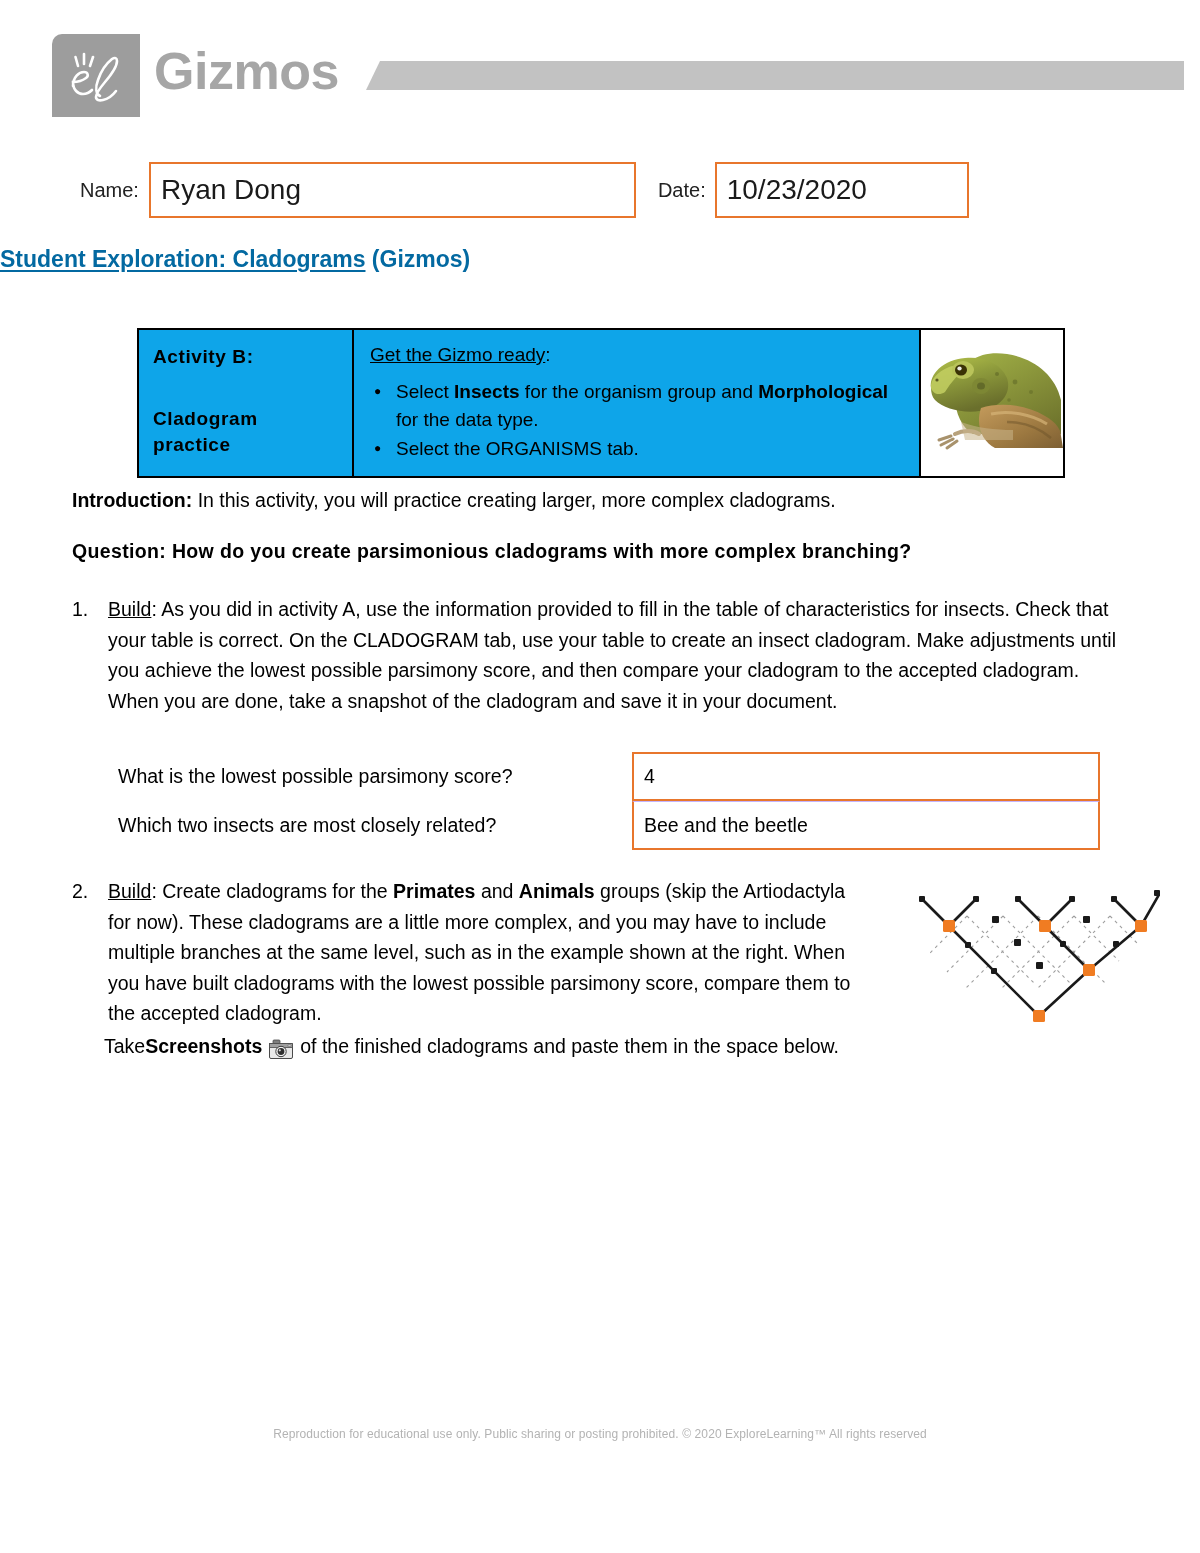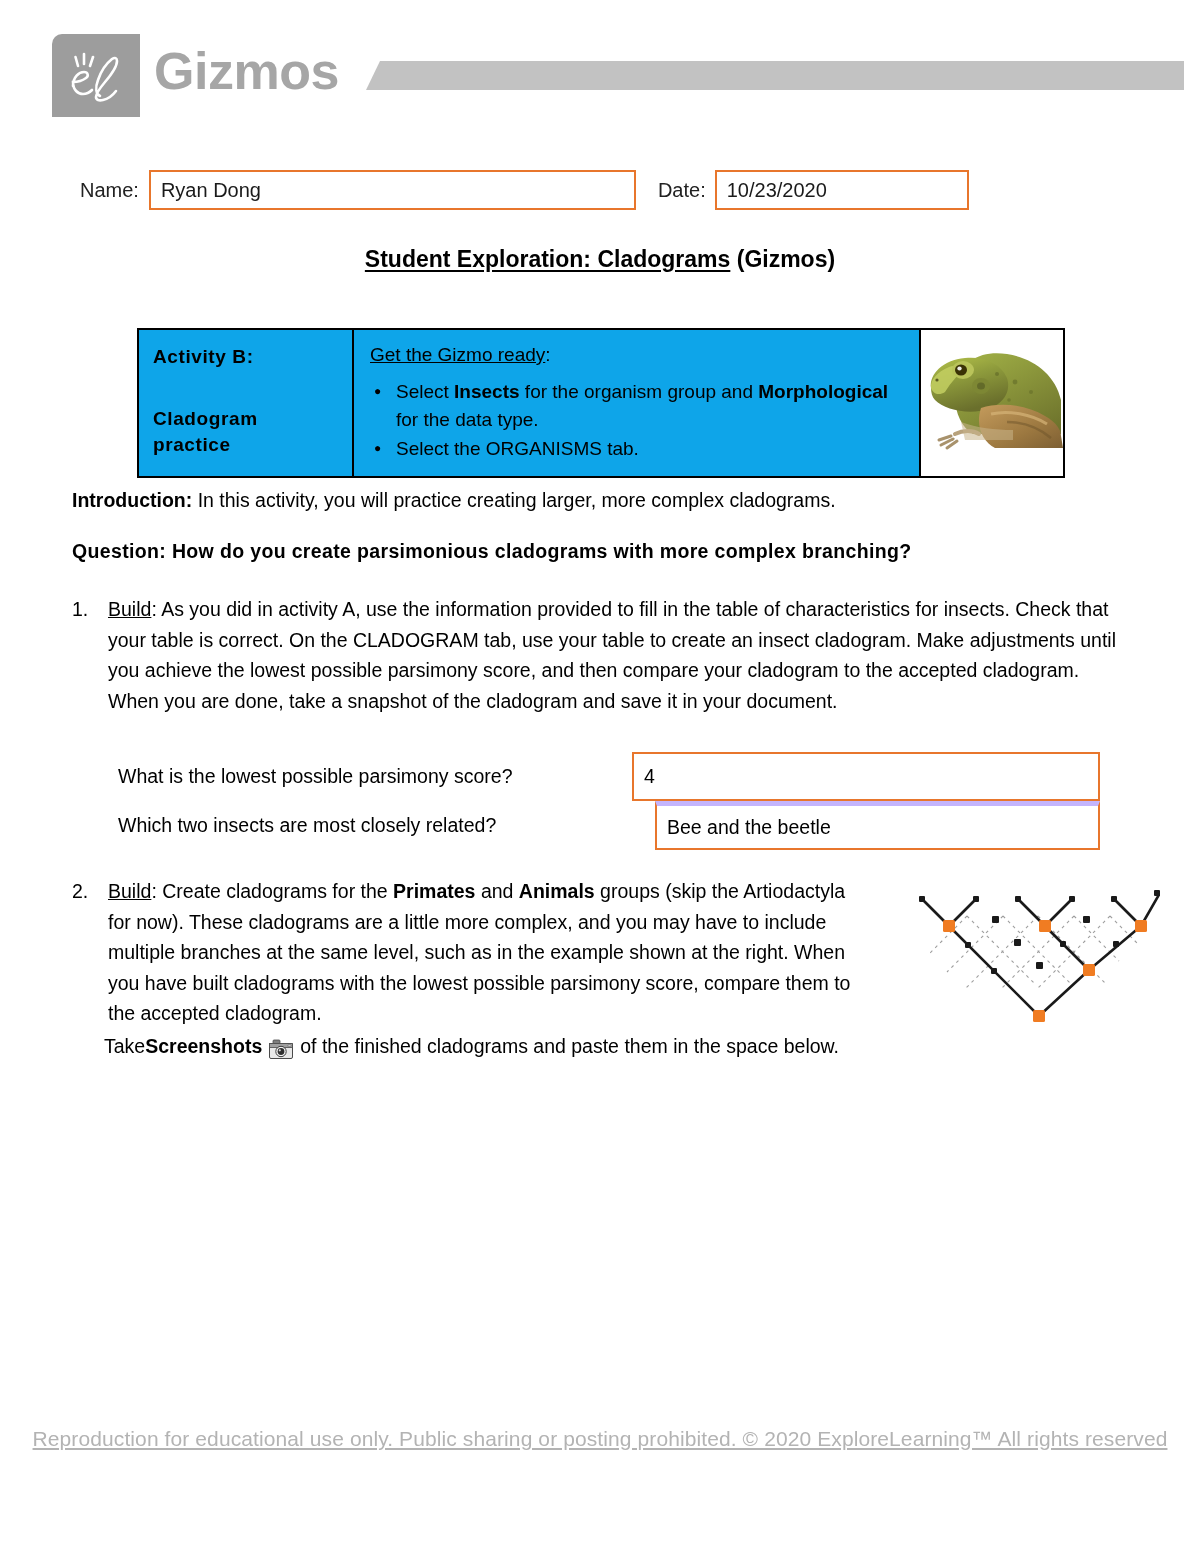--- a/index.html
+++ b/index.html
@@ -76,42 +76,41 @@
     align-items: center;
   }
   .nd-label {
     font-size: 20px;
     color: #222;
     white-space: nowrap;
   }
   .nd-box {
     border: 2px solid #E8762C;
     background: #ffffff;
-    height: 40px;
+    height: 56px;
     box-sizing: border-box;
     display: flex;
     align-items: center;
     padding-left: 10px;
-    font-size: 20px;
+    font-size: 28px;
     color: #1a1a1a;
   }
   .nd-box.name { width: 487px; margin-left: 10px; }
   .nd-box.date { width: 254px; margin-left: 9px; }
   .nd-label.date-lbl { margin-left: 22px; }
 
   
   .doc-title {
     position: absolute;
     left: 0;
     top: 246px;
     width: 1200px;
-    text-align: center;
     font-size: 23px;
     font-weight: bold;
-    color: #000000;
+    color: #0369a1;
     white-space: nowrap;
   }
   .doc-title .underlined {
     text-decoration: underline;
     text-underline-offset: 3px;
   }
 
   
   .activity-table {
     position: absolute;
@@ -252,21 +251,21 @@
     flex: 1;
     border: 2px solid #E8762C;
     box-sizing: border-box;
     font-size: 19.5px;
     display: flex;
     align-items: center;
     padding-left: 10px;
     background: #fff;
     height: 49px;
   }
-  .ans-row.second .ans-a { border-top: 5px solid #c4b5fd; margin-left: 23px; }
+  .ans-row.second .ans-a { border-top: 1px solid #c4b5fd; }
 
   
   .clado-fig {
     position: absolute;
     left: 905px;
     top: 876px;
     width: 255px;
     height: 150px;
   }
 
@@ -290,24 +289,23 @@
     top: 1px;
   }
 
   
   .footer {
     position: absolute;
     left: 0;
     top: 1427px;
     width: 1200px;
     text-align: center;
-    font-size: 21px;
+    font-size: 12px;
     color: #b3b3b3;
     letter-spacing: 0.1px;
-    text-decoration: underline;
   }
 </style>
 </head>
 <body>
 
 <div class="brand-header">
 
   <div class="brand-logo-tile">
     <svg class="brand-logo-mark" viewBox="0 0 88 83">
       <g fill="none" stroke="#ffffff" stroke-width="2.6" stroke-linecap="round">

